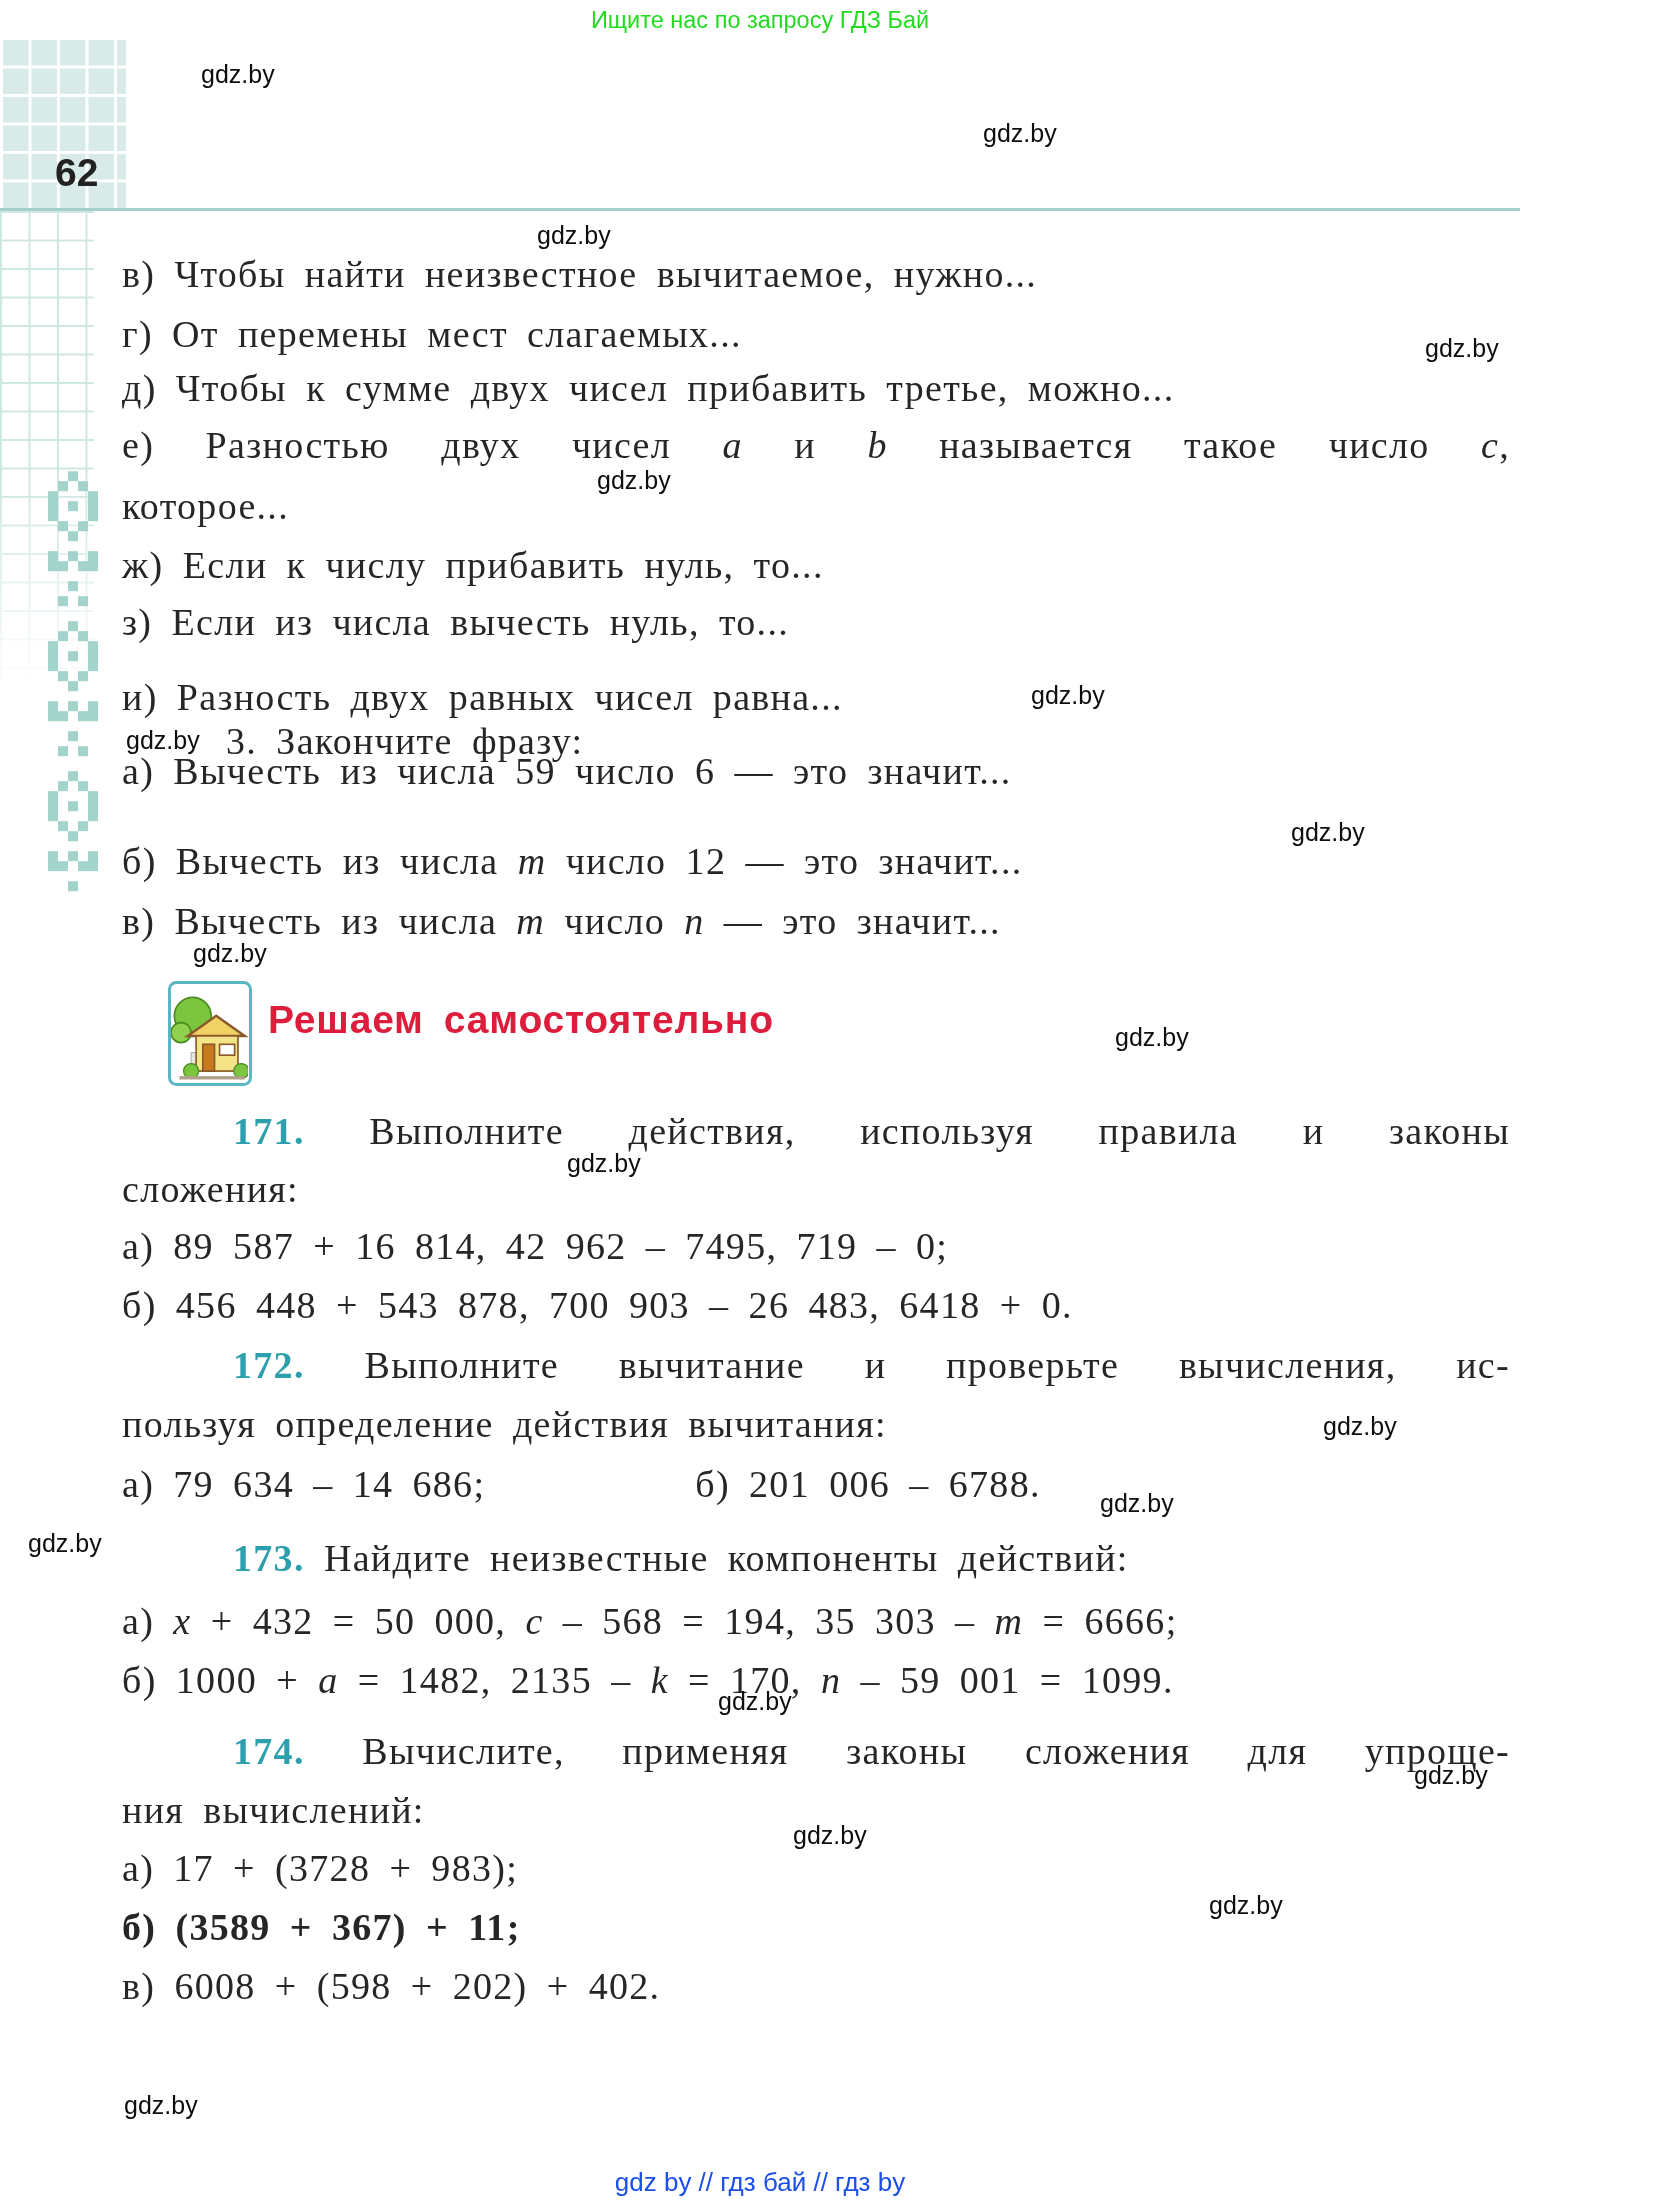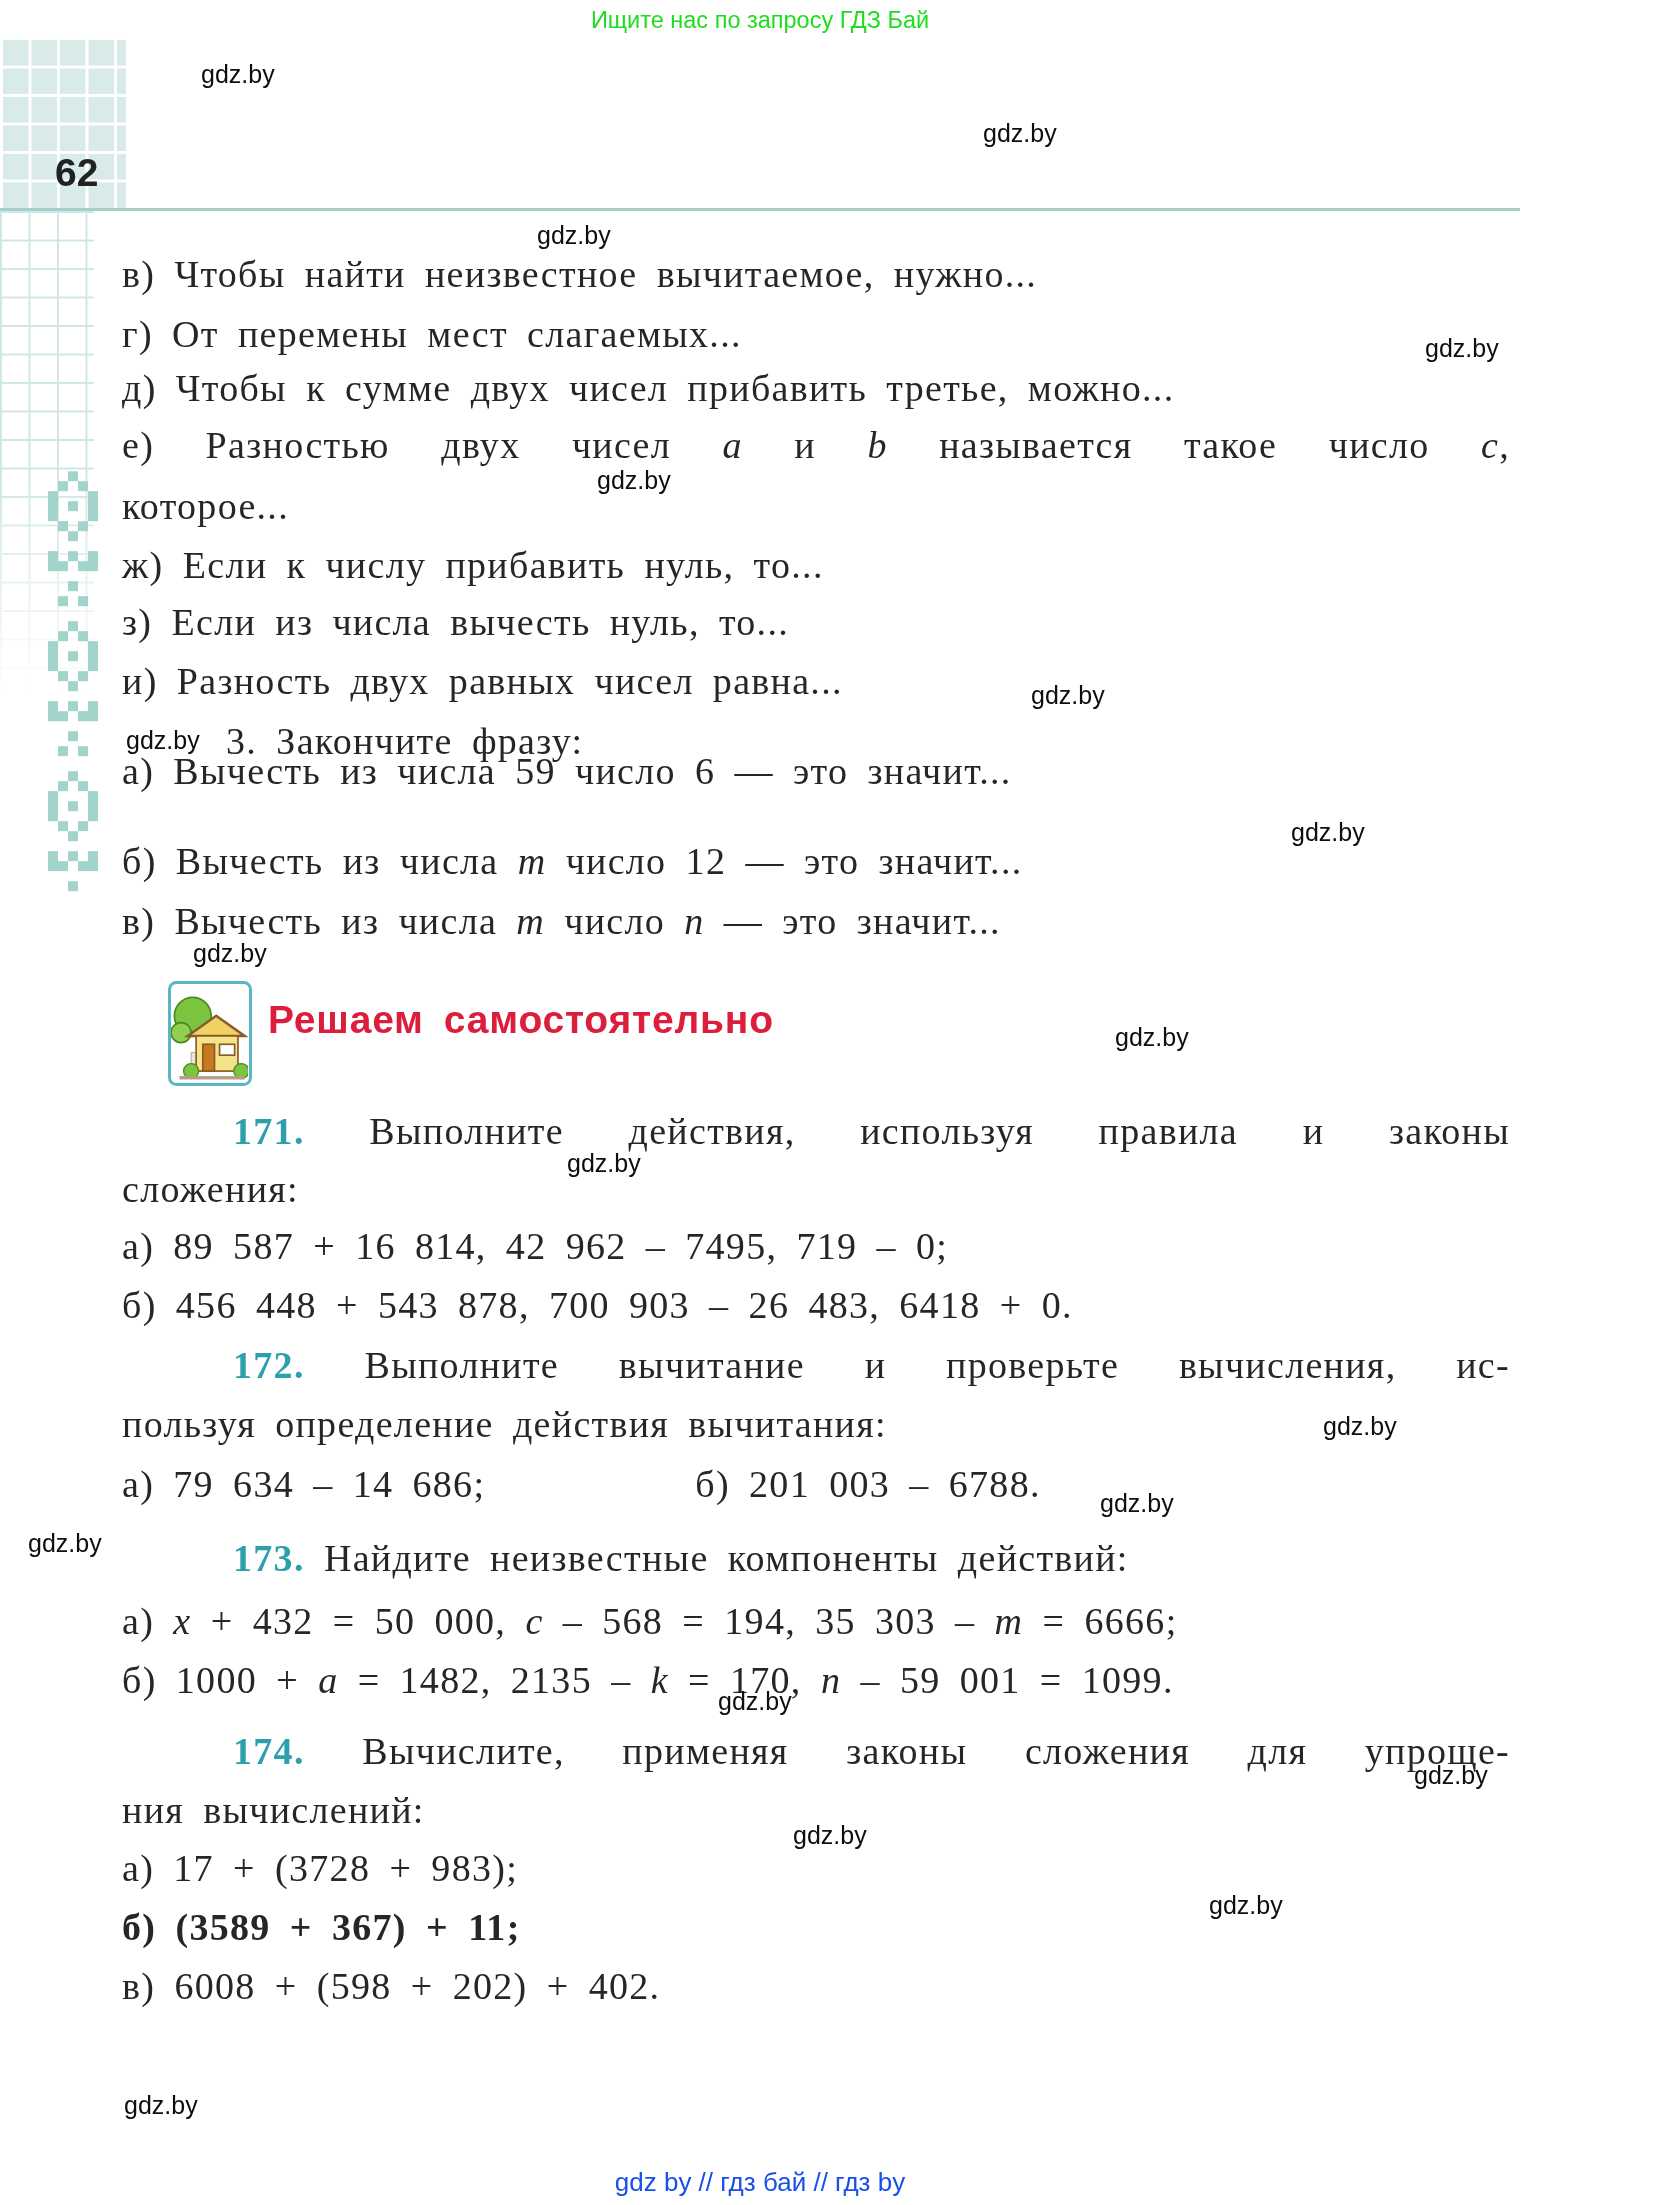--- a/index.html
+++ b/index.html
@@ -110,32 +110,32 @@
   <div class="rule"></div>
 
   <div>
       <div class="line" style="top: 252px;"><span>в) Чтобы найти неизвестное вычитаемое, нужно...</span></div>
       <div class="line" style="top: 312px;"><span>г) От перемены мест слагаемых...</span></div>
       <div class="line" style="top: 366px;"><span>д) Чтобы к сумме двух чисел прибавить третье, можно...</span></div>
       <div class="line justify" style="top: 423px;"><span>е) Разностью двух чисел </span><span class="it">a</span><span> и </span><span class="it">b</span><span> называется такое число </span><span class="it">c</span><span>,</span></div>
       <div class="line" style="top: 484px;"><span>которое...</span></div>
       <div class="line" style="top: 543px;"><span>ж) Если к числу прибавить нуль, то...</span></div>
       <div class="line" style="top: 600px;"><span>з) Если из числа вычесть нуль, то...</span></div>
-      <div class="line" style="top: 659px;"><span>и) Разность двух равных чисел равна...</span></div>
+      <div class="line" style="top: 675px;"><span>и) Разность двух равных чисел равна...</span></div>
       <div class="line" style="top: 719px; padding-left: 104px;"><span>3. Закончите фразу:</span></div>
       <div class="line" style="top: 749px;"><span>а) Вычесть из числа 59 число 6 — это значит...</span></div>
       <div class="line" style="top: 839px;"><span>б) Вычесть из числа </span><span class="it">m</span><span> число 12 — это значит...</span></div>
       <div class="line" style="top: 899px;"><span>в) Вычесть из числа </span><span class="it">m</span><span> число </span><span class="it">n</span><span> — это значит...</span></div>
       <div class="line justify" style="top: 1109px; padding-left: 111px;"><span class="tnum">171.</span><span> </span><span>Выполните действия, используя правила и законы</span></div>
       <div class="line" style="top: 1167px;"><span>сложения:</span></div>
       <div class="line" style="top: 1224px;"><span>а) 89 587 + 16 814, 42 962 – 7495, 719 – 0;</span></div>
       <div class="line" style="top: 1283px;"><span>б) 456 448 + 543 878, 700 903 – 26 483, 6418 + 0.</span></div>
       <div class="line justify" style="top: 1343px; padding-left: 111px;"><span class="tnum">172.</span><span> </span><span>Выполните вычитание и проверьте вычисления, ис-</span></div>
       <div class="line" style="top: 1402px;"><span>пользуя определение действия вычитания:</span></div>
-      <div class="line" style="top: 1462px;"><span>а) 79 634 – 14 686;</span><span class="gap">б) 201 003 – 6788.</span></div>
+      <div class="line" style="top: 1462px;"><span>а) 79 634 – 14 686;</span><span class="gap">б) 201 006 – 6788.</span></div>
       <div class="line" style="top: 1536px; padding-left: 111px;"><span class="tnum">173.</span><span> </span><span>Найдите неизвестные компоненты действий:</span></div>
       <div class="line" style="top: 1599px;"><span>а) </span><span class="it">x</span><span> + 432 = 50 000, </span><span class="it">c</span><span> – 568 = 194, 35 303 – </span><span class="it">m</span><span> = 6666;</span></div>
       <div class="line" style="top: 1658px;"><span>б) 1000 + </span><span class="it">a</span><span> = 1482, 2135 – </span><span class="it">k</span><span> = 170, </span><span class="it">n</span><span> – 59 001 = 1099.</span></div>
       <div class="line justify" style="top: 1729px; padding-left: 111px;"><span class="tnum">174.</span><span> </span><span>Вычислите, применяя законы сложения для упроще-</span></div>
       <div class="line" style="top: 1788px;"><span>ния вычислений:</span></div>
       <div class="line" style="top: 1846px;"><span>а) 17 + (3728 + 983);</span></div>
       <div class="line" style="top: 1905px; font-weight: bold;"><span>б) (3589 + 367) + 11;</span></div>
       <div class="line" style="top: 1964px;"><span>в) 6008 + (598 + 202) + 402.</span></div>
     </div>
 

